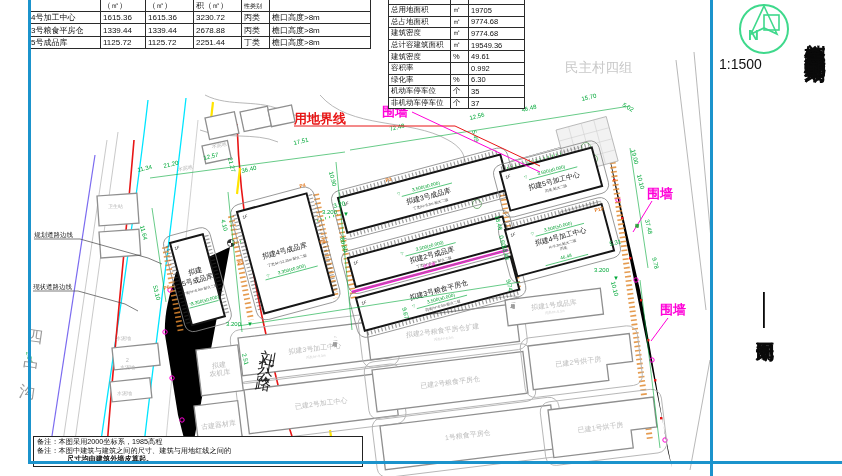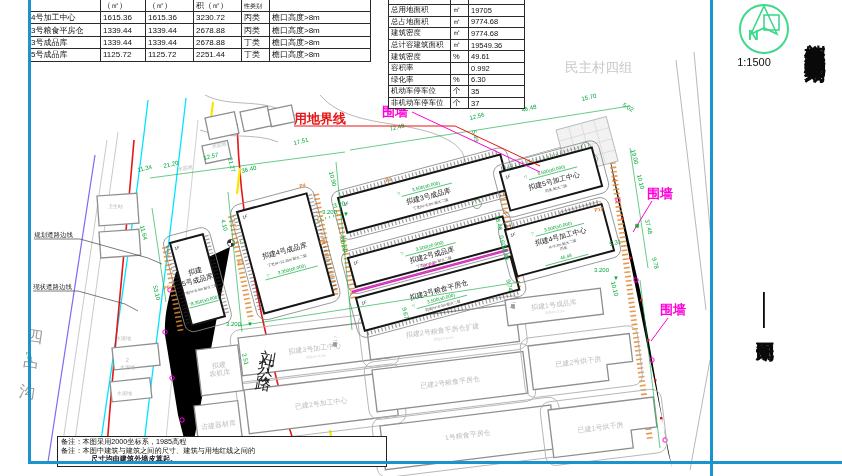--- a/index.html
+++ b/index.html
@@ -15,28 +15,28 @@
   #ltable td{height:11.4px;}
   #ltable tr.head td{height:17px;vertical-align:bottom;}
   #ltable tr.total td{background:#a9c3e3;}
   #rtable{position:absolute;left:388px;top:-7px;z-index:2;font-size:7.5px;}
   #rtable td{height:10.6px;}
   #rtable tr.clip td{height:10px;}
 
   
   #notes{position:absolute;left:33px;top:436px;width:322px;height:27px;z-index:3;
          background:#fff;border:1px solid #222;font-size:7.2px;line-height:8.6px;
-         color:#111;padding:1px 3px;margin-left:24px;}
+         color:#111;padding:1px 3px;}
   #notes .indent{padding-left:30px;font-weight:bold;}
 
   
   #panel{position:absolute;left:710px;top:0;width:132px;height:476px;background:#fff;
          border-left:3px solid #1b93cc;z-index:2;}
-  #scale{position:absolute;left:6px;top:56px;width:70px;text-align:center;
-         font-size:11px;color:#111;}
+  #scale{position:absolute;left:6px;top:56px;width:70px;text-align:left;
+         font-size:14px;color:#111;}
   #vtitle{position:absolute;left:88px;top:26px;writing-mode:vertical-rl;
           font-size:21px;font-weight:600;letter-spacing:1px;color:#0a0a0a;}
   #vsub{position:absolute;left:40px;top:292px;writing-mode:vertical-rl;
         font-size:18px;font-weight:600;color:#0a0a0a;}
 
   
   .frame{position:absolute;background:#1b93cc;z-index:4;}
 
   
   .dim{fill:#00a838;font-size:6px;}
@@ -463,28 +463,20 @@
       </tr>
       <tr>
         <td>3号粮食平房仓</td>
         <td>1339.44</td>
         <td>1339.44</td>
         <td>2678.88</td>
         <td>丙类</td>
         <td>檐口高度&gt;8m</td>
       </tr>
       <tr>
-        <td>3号成品库</td>
-        <td>1339.44</td>
-        <td>1339.44</td>
-        <td>2678.88</td>
-        <td>丁类</td>
-        <td>檐口高度&gt;8m</td>
-      </tr>
-      <tr>
         <td>5号成品库</td>
         <td>1125.72</td>
         <td>1125.72</td>
         <td>2251.44</td>
         <td>丁类</td>
         <td>檐口高度&gt;8m</td>
       </tr>
     </tbody>
 </table>
 

